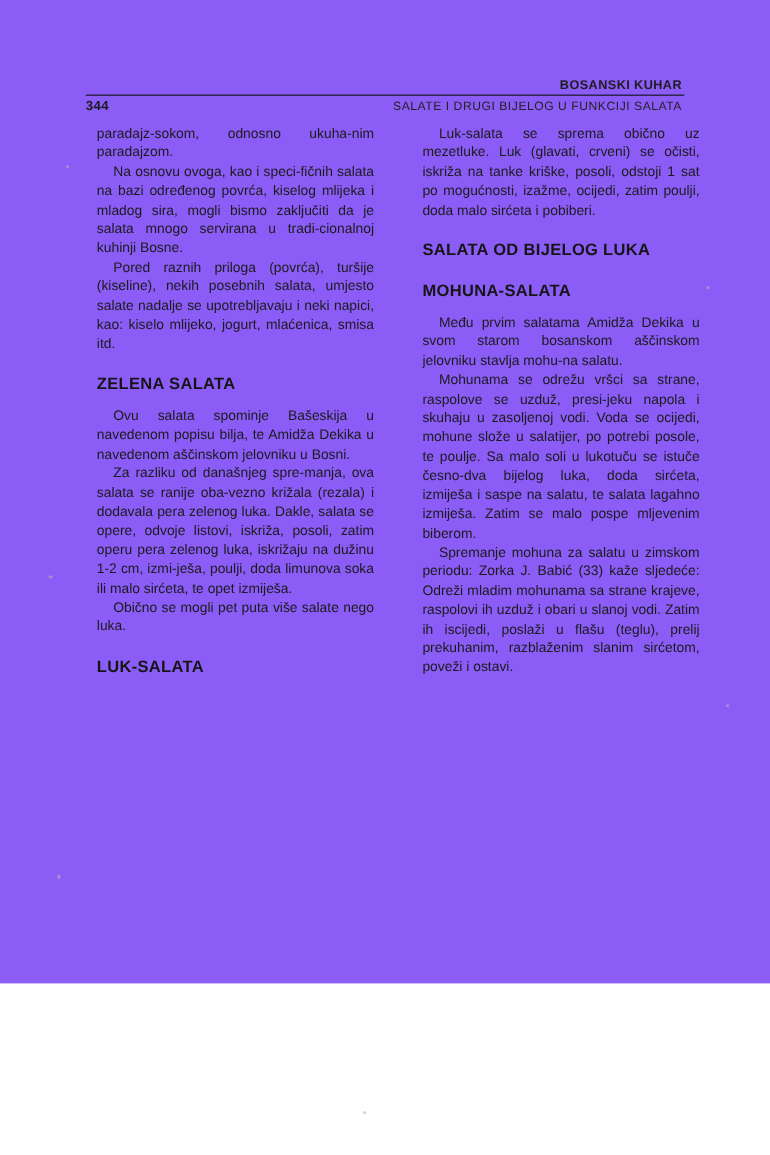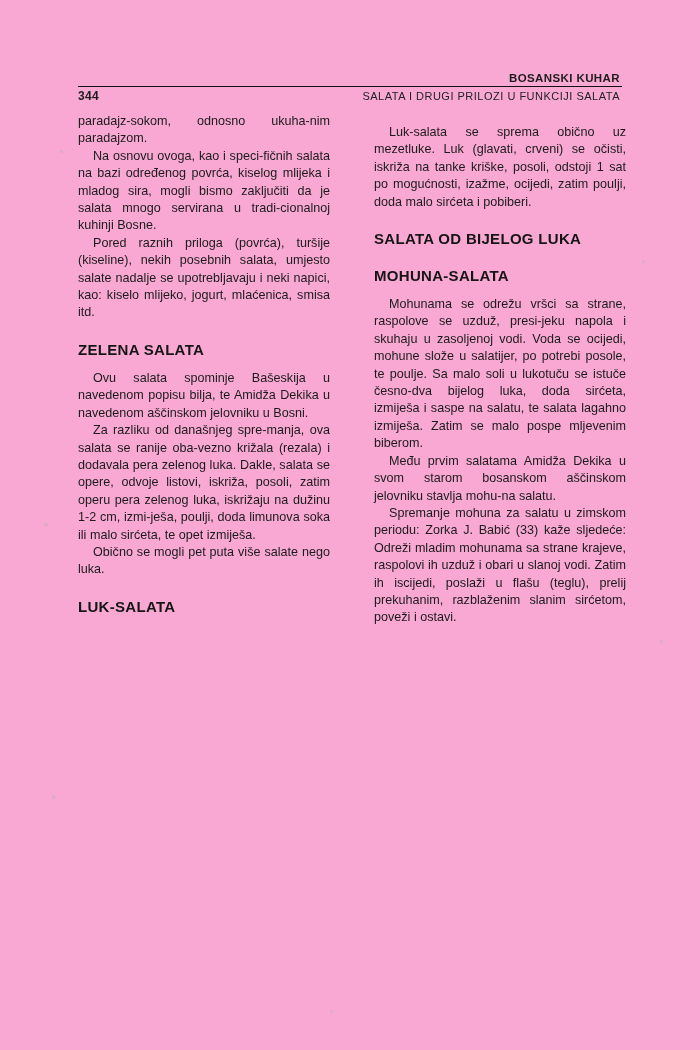--- a/index.html
+++ b/index.html
@@ -13,22 +13,22 @@
     font-family: "Liberation Sans", sans-serif;
     color: #1a1a1a;
     position: relative;
     overflow: hidden;
   }
   .page {
     position: absolute;
     left: 0;
     top: 0;
     width: 700px;
-    height: 1050px;
-    background: #f9a8d4;
+    height: 894px;
+    background: #8b5cf6;
   }
   .header {
     position: absolute;
     left: 78px;
     top: 72px;
     width: 544px;
   }
   .book-title {
     text-align: right;
     font-size: 11.5px;
@@ -55,26 +55,25 @@
     letter-spacing: 0.3px;
   }
   .running-head {
     font-size: 11px;
     letter-spacing: 0.5px;
     color: #222;
     padding-right: 2px;
   }
   .columns {
     position: absolute;
-    left: 78px;
+    left: 88px;
     top: 113px;
     width: 548px;
     display: flex;
     gap: 44px;
-    align-items: flex-end;
   }
   .col {
     width: 260px;
   }
   p {
     margin: 0;
     font-size: 12.6px;
     line-height: 17.4px;
     text-align: justify;
     text-justify: inter-word;
@@ -109,21 +108,21 @@
   <div class="speck" style="left:52px; top:795px; width:3px; height:4px;"></div>
   <div class="speck" style="left:642px; top:260px; width:3px; height:3px;"></div>
   <div class="speck" style="left:660px; top:640px; width:3px; height:3px;"></div>
   <div class="speck" style="left:330px; top:1010px; width:3px; height:3px;"></div>
 
   <div class="header">
     <div class="book-title">BOSANSKI KUHAR</div>
     <div class="header-rule"></div>
     <div class="header-row">
       <div class="folio">344</div>
-      <div class="running-head">SALATA I DRUGI PRILOZI U FUNKCIJI SALATA</div>
+      <div class="running-head">SALATE I DRUGI BIJELOG U FUNKCIJI SALATA</div>
     </div>
   </div>
 
   <div class="columns">
 
     <div class="col">
       <p>paradajz-sokom, odnosno ukuha-nim paradajzom.</p>
       <p class="indent">Na osnovu ovoga, kao i speci-fičnih salata na bazi određenog povrća, kiselog mlijeka i mladog sira, mogli bismo zaključiti da je salata mnogo servirana u tradi-cionalnoj kuhinji Bosne.</p>
       <p class="indent">Pored raznih priloga (povrća), turšije (kiseline), nekih posebnih salata, umjesto salate nadalje se upotrebljavaju i neki napici, kao: kiselo mlijeko, jogurt, mlaćenica, smisa itd.</p>
 
@@ -134,19 +133,19 @@
 
       <h2 class="section">LUK-SALATA</h2>
     </div>
 
     <div class="col">
       <p class="indent">Luk-salata se sprema obično uz mezetluke. Luk (glavati, crveni) se očisti, iskriža na tanke kriške, posoli, odstoji 1 sat po mogućnosti, izažme, ocijedi, zatim poulji, doda malo sirćeta i pobiberi.</p>
 
       <h2 class="section">SALATA OD BIJELOG LUKA</h2>
 
       <h2 class="section">MOHUNA-SALATA</h2>
+      <p class="indent">Među prvim salatama Amidža Dekika u svom starom bosanskom aščinskom jelovniku stavlja mohu-na salatu.</p>
       <p class="indent">Mohunama se odrežu vršci sa strane, raspolove se uzduž, presi-jeku napola i skuhaju u zasoljenoj vodi. Voda se ocijedi, mohune slože u salatijer, po potrebi posole, te poulje. Sa malo soli u lukotuču se istuče česno-dva bijelog luka, doda sirćeta, izmiješa i saspe na salatu, te salata lagahno izmiješa. Zatim se malo pospe mljevenim biberom.</p>
-      <p class="indent">Među prvim salatama Amidža Dekika u svom starom bosanskom aščinskom jelovniku stavlja mohu-na salatu.</p>
       <p class="indent">Spremanje mohuna za salatu u zimskom periodu: Zorka J. Babić (33) kaže sljedeće: Odreži mladim mohunama sa strane krajeve, raspolovi ih uzduž i obari u slanoj vodi. Zatim ih iscijedi, poslaži u flašu (teglu), prelij prekuhanim, razblaženim slanim sirćetom, poveži i ostavi.</p>
     </div>
 
   </div>
 </div>
 
 </body></html>

